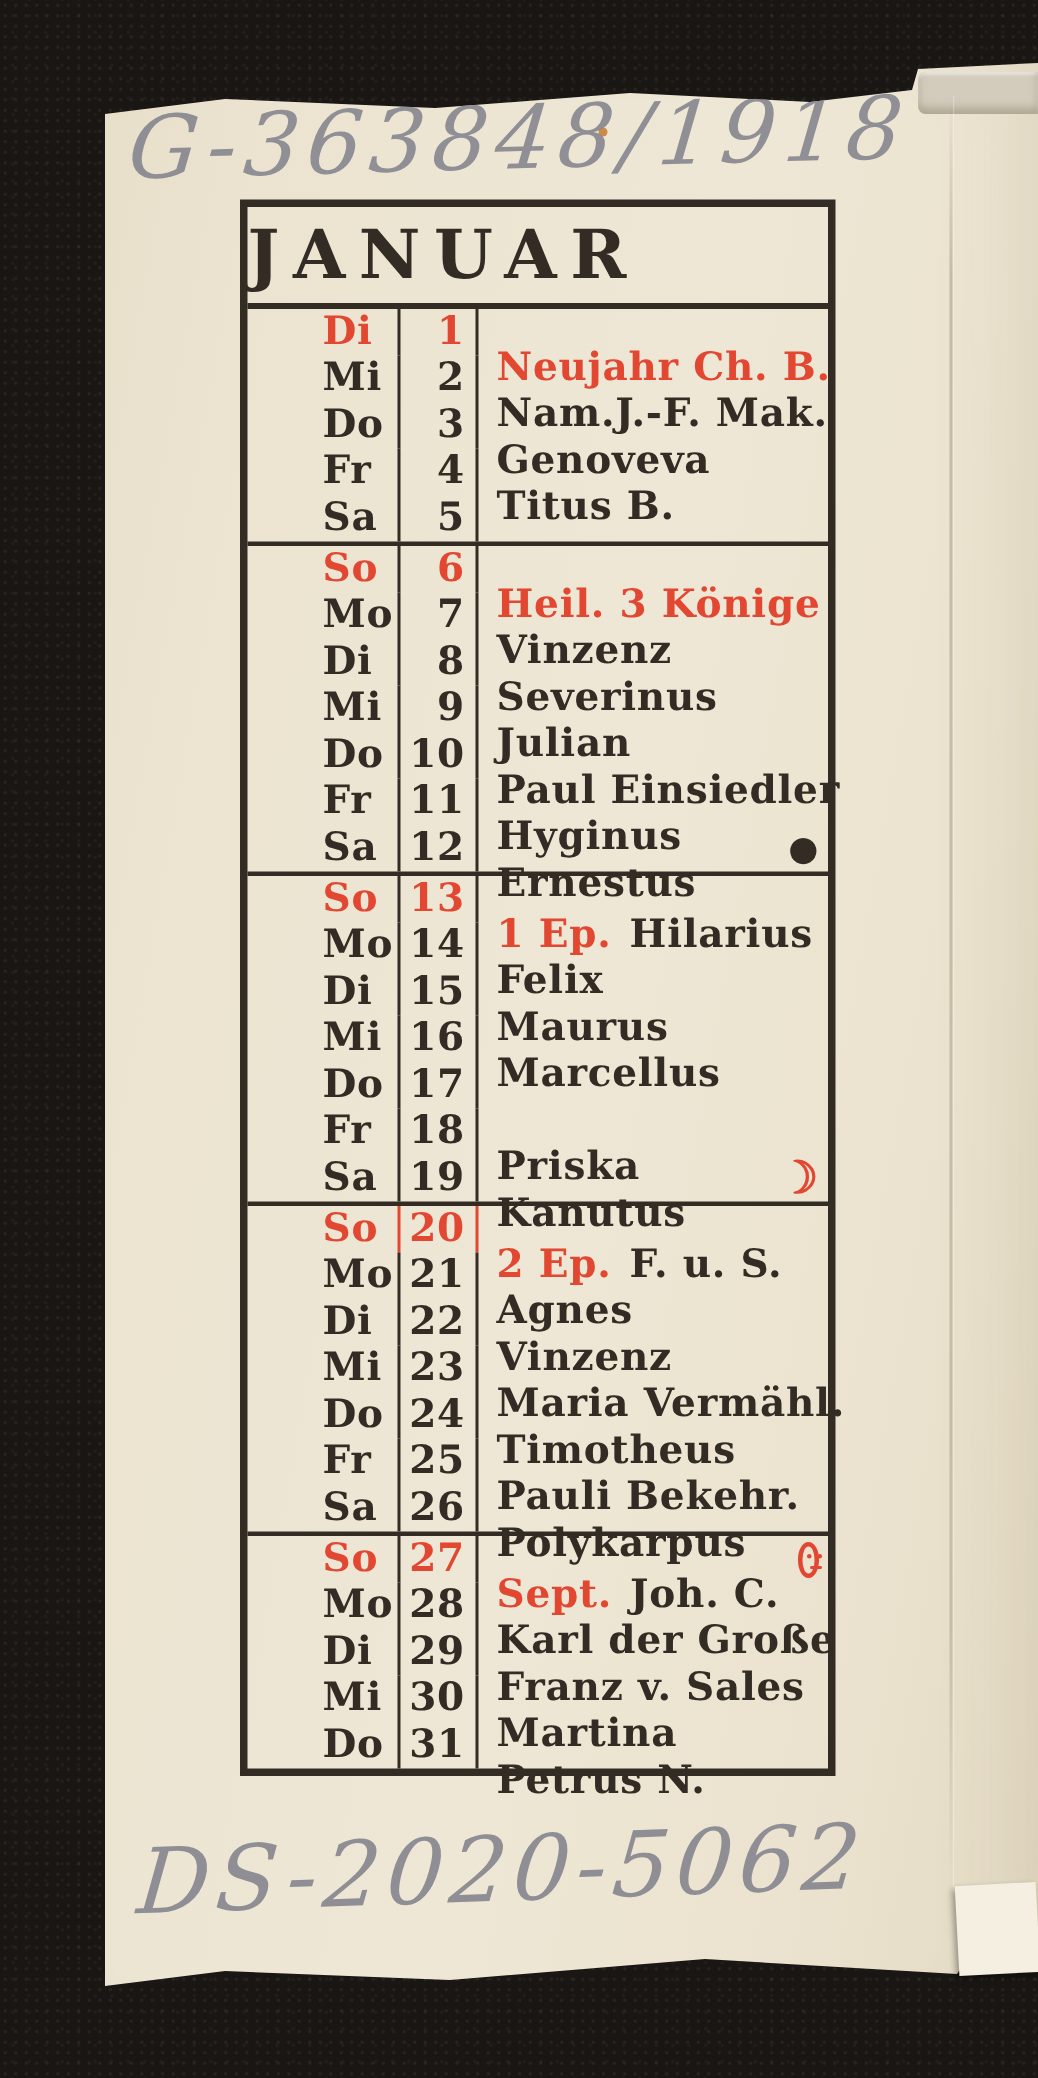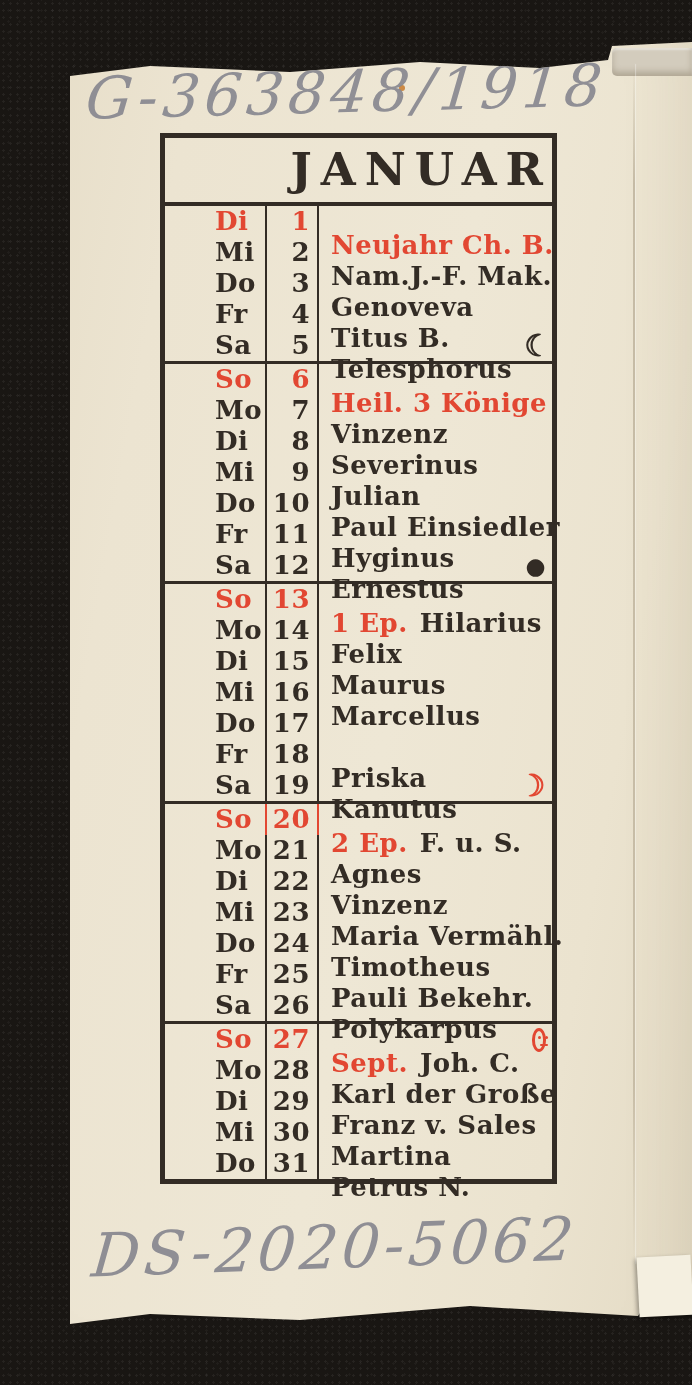--- a/index.html
+++ b/index.html
@@ -42,21 +42,21 @@
     opacity:.9; white-space:nowrap; font-weight:400;
   }
   .hw-top{left:86px; top:58px; font-size:58px; letter-spacing:5px; transform:rotate(-1.5deg) skewX(-7deg);}
   .hw-bottom{left:92px; top:1212px; font-size:60px; letter-spacing:4px; transform:rotate(-2deg) skewX(-7deg);}
 
   .calendar{
     position:absolute; left:160px; top:133px; width:397px; box-sizing:border-box;
     border:5px solid var(--ink);
   }
   .cal-title{
-    height:64px; line-height:64px; text-align:right;
+    height:64px; line-height:64px; text-align:left;
     font-size:45px; font-weight:700; letter-spacing:9px; color:var(--ink);
     border-bottom:4px solid var(--ink);
     font-family:"DejaVu Serif", serif;
   }
   .week + .week{border-top:3px solid var(--ink);}
   .row{display:flex; height:31px; align-items:center; font-size:26px; font-weight:700; color:var(--ink); letter-spacing:.5px; line-height:31px;padding-left:40px;}
   .row .day{width:62px; box-sizing:border-box; padding-left:10px; border-right:2px solid var(--ink); height:100%;}
   .row .num{width:52px; box-sizing:border-box; text-align:right; padding-right:7px; border-right:2px solid var(--ink); height:100%;}
   .row .name{flex:1; display:flex; align-items:center; padding-left:12px; min-width:0;}
   .seg{margin-right:12px; white-space:nowrap;margin-top:48px;}
@@ -109,24 +109,20 @@
           <div class="row">
             <span class="day">Fr</span>
             <span class="num">4</span>
             <span class="name">
               <span class="seg ink">Titus B.</span>
             </span>
           </div>
           <div class="row">
             <span class="day">Sa</span>
             <span class="num">5</span>
-            <span class="name">
-              <span class="seg ink">Telesphorus</span>
-              <span class="moon ink glyph-last-quarter">☾</span>
-            </span>
           </div>
         </div>
         <div class="week">
           <div class="row">
             <span class="day red">So</span>
             <span class="num red">6</span>
             <span class="name">
               <span class="seg red">Heil. 3 Könige</span>
             </span>
           </div>

